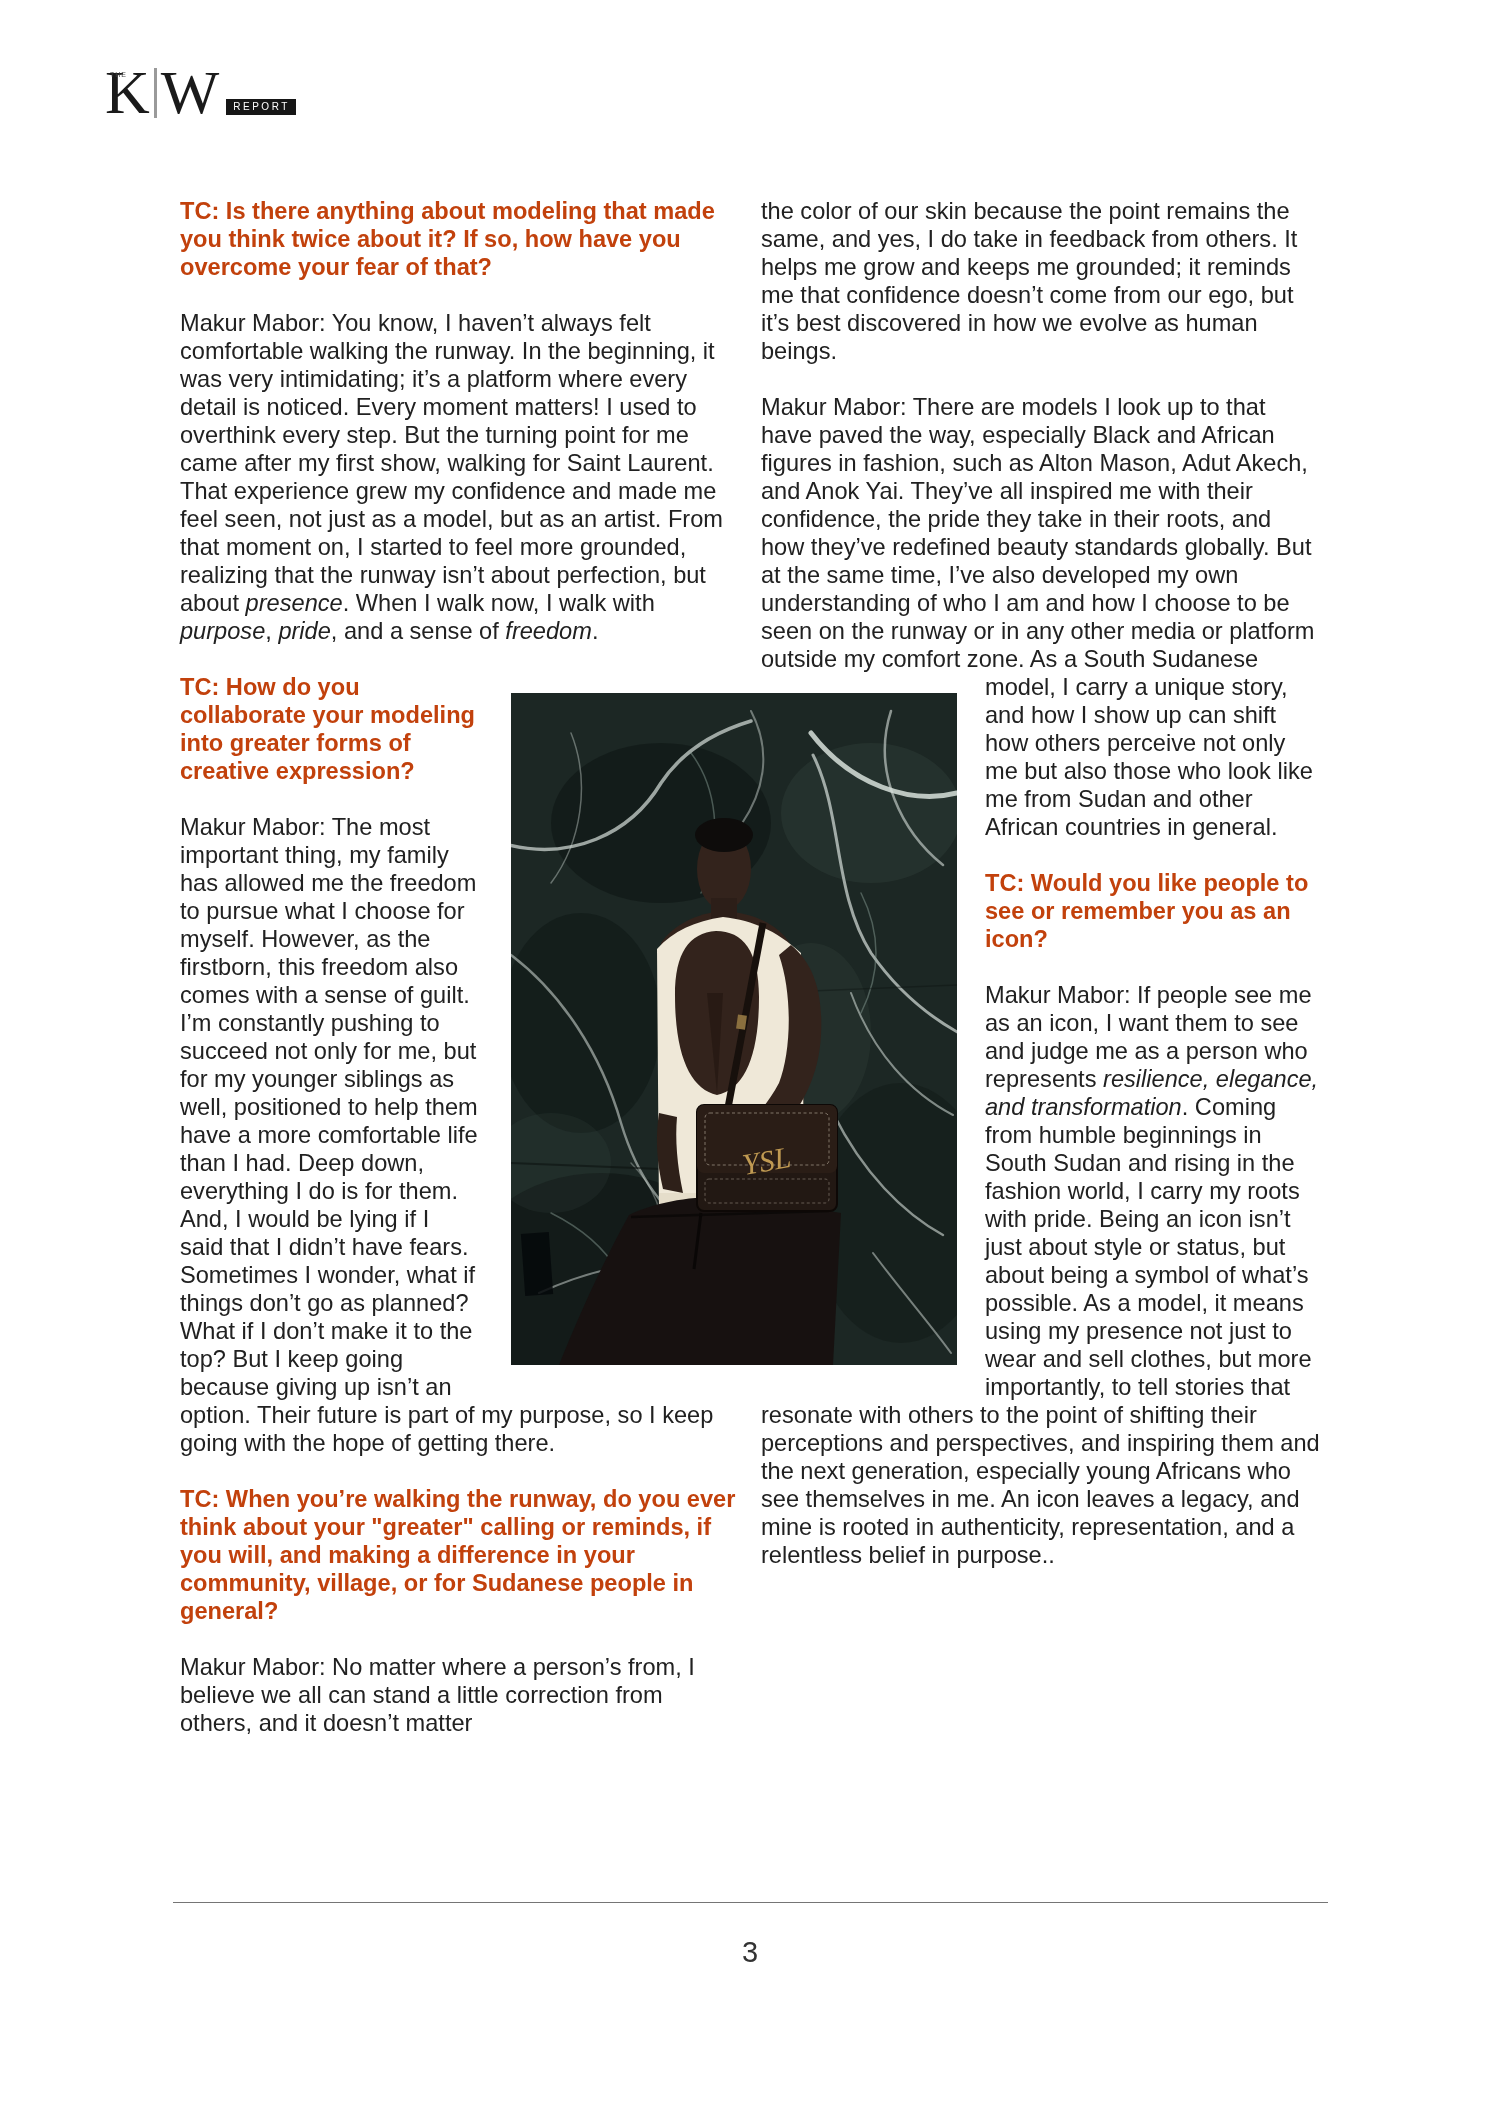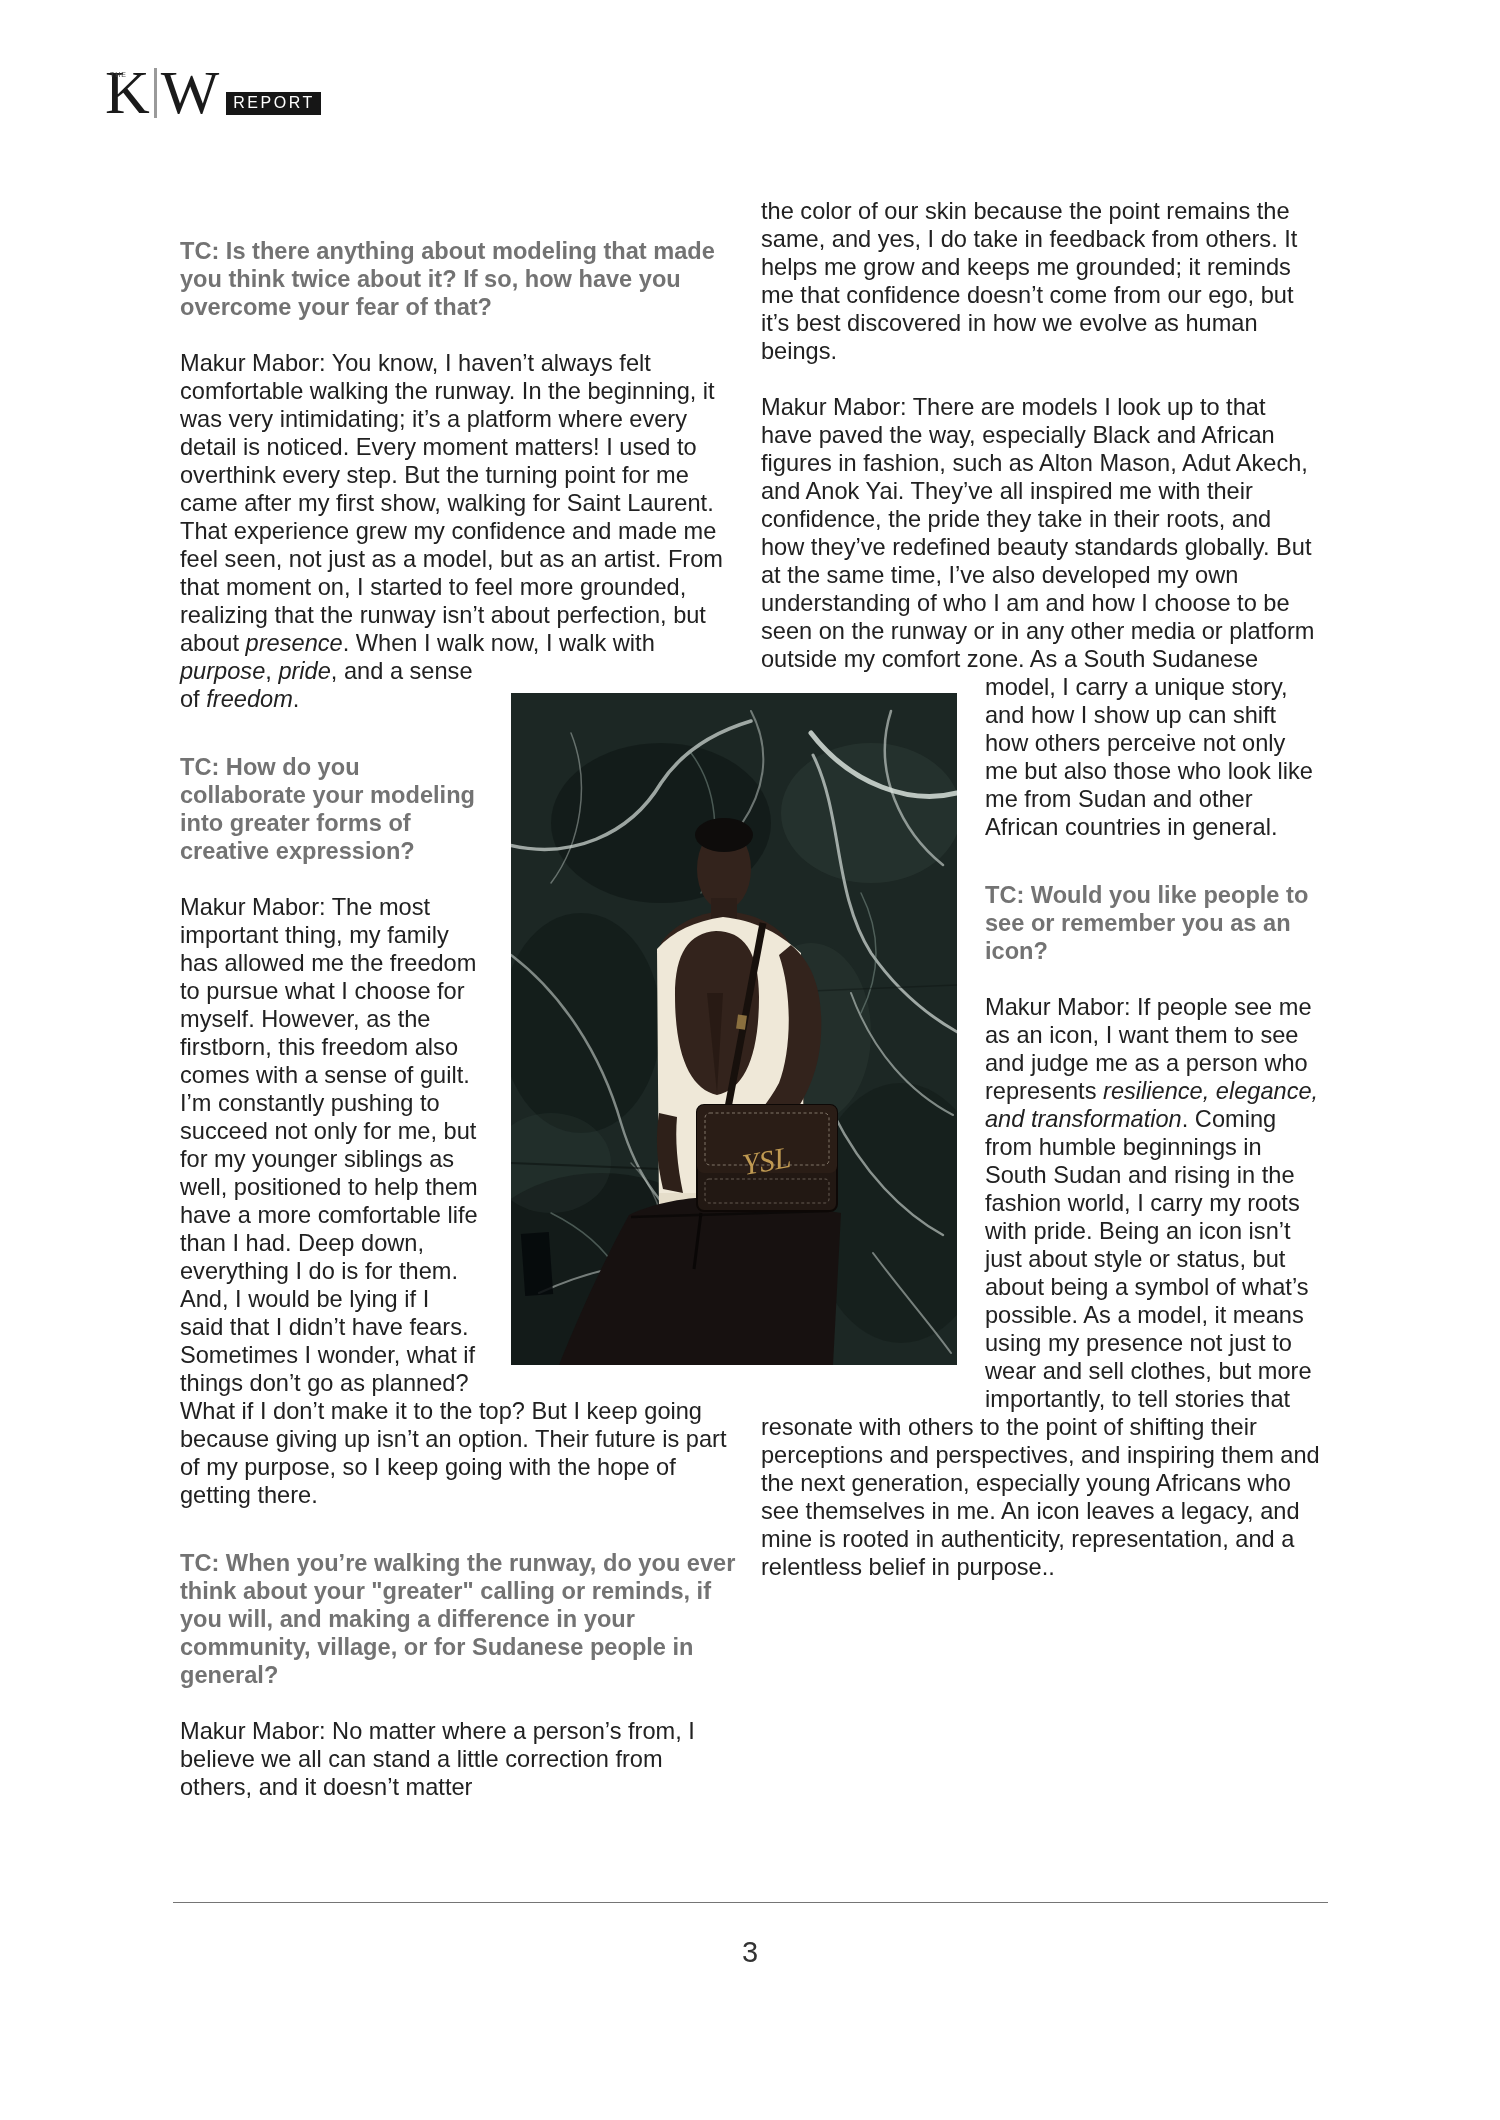--- a/index.html
+++ b/index.html
@@ -6,28 +6,28 @@
   .page{
     position:relative;width:1500px;height:2120px;margin:0 auto;
     background:#ffffff;overflow:hidden;
     font-family:"Liberation Sans",sans-serif;color:#212121;
   }
   
   .logo{position:absolute;left:105px;top:64px;display:flex;align-items:flex-end;}
   .logo-the{position:absolute;left:5px;top:7px;font-size:7px;letter-spacing:1px;color:#444;}
   .logo-letter{font-family:"Liberation Serif",serif;font-size:62px;line-height:.92;color:#1a1a1a;}
   .logo-bar{width:3px;height:50px;background:#9a9a9a;margin:0 4px 3px 4px;}
-  .logo-report{background:#161616;color:#ffffff;font-size:16px;letter-spacing:2.5px;
+  .logo-report{background:#161616;color:#ffffff;font-size:10px;letter-spacing:2.5px;
     padding:2px 6px 3px 7px;margin:0 0 6px 7px;}
   
   .column{position:absolute;top:197px;font-size:23.6px;line-height:28px;}
   .column-left{left:180px;width:557px;}
   .column-right{left:761px;width:559px;}
   .column p{margin:0 0 28px 0;}
-  .column p.question{font-weight:700;color:#737373;margin-top:40px;}
+  .column p.question{font-weight:700;color:#c2410c;}
   .seg-b{font-weight:400;}
   .seg-i{font-style:italic;}
   .push-r{float:right;width:0;height:463px;}
   .wrap-r{float:right;clear:right;width:259px;height:735px;}
   .push-l{float:left;width:0;height:488px;}
   .wrap-l{float:left;clear:left;width:224px;height:710px;}
   
   .photo{position:absolute;left:511px;top:693px;width:446px;height:672px;overflow:hidden;}
   
   .footer-rule{position:absolute;left:173px;top:1902px;width:1155px;height:0;

